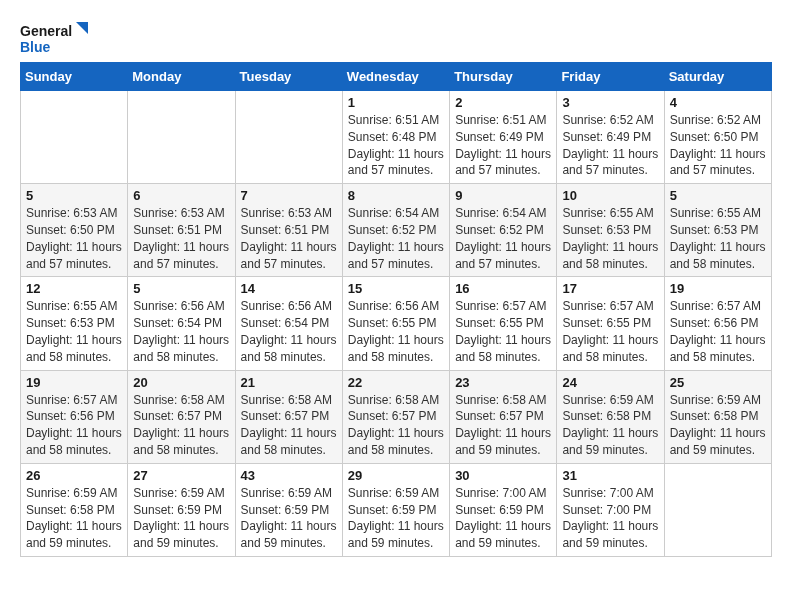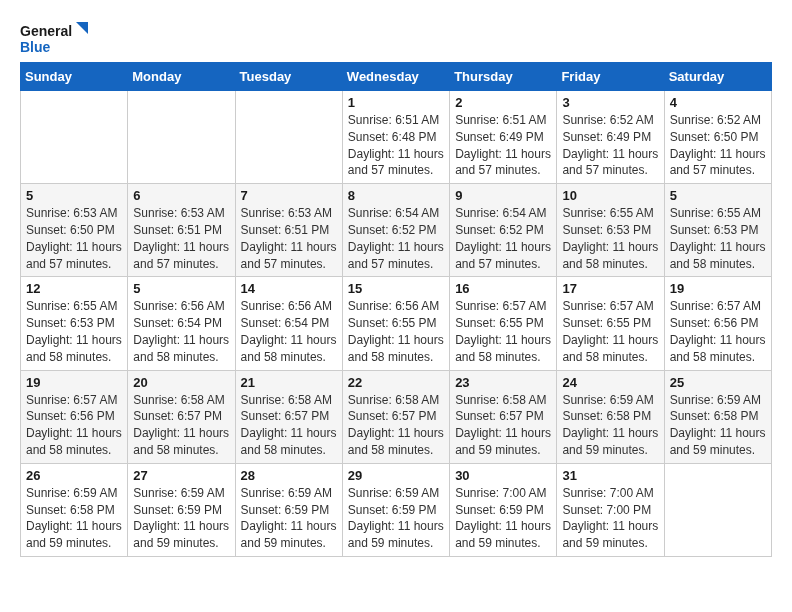--- a/index.html
+++ b/index.html
@@ -221,21 +221,21 @@
       <tr>
         <td>
           <div class="day-number">26</div>
           <div class="day-info">Sunrise: 6:59 AM<br>Sunset: 6:58 PM<br>Daylight: 11 hours and 59 minutes.</div>
         </td>
         <td>
           <div class="day-number">27</div>
           <div class="day-info">Sunrise: 6:59 AM<br>Sunset: 6:59 PM<br>Daylight: 11 hours and 59 minutes.</div>
         </td>
         <td>
-          <div class="day-number">28</div>
+          <div class="day-number">43</div>
           <div class="day-info">Sunrise: 6:59 AM<br>Sunset: 6:59 PM<br>Daylight: 11 hours and 59 minutes.</div>
         </td>
         <td>
           <div class="day-number">29</div>
           <div class="day-info">Sunrise: 6:59 AM<br>Sunset: 6:59 PM<br>Daylight: 11 hours and 59 minutes.</div>
         </td>
         <td>
           <div class="day-number">30</div>
           <div class="day-info">Sunrise: 7:00 AM<br>Sunset: 6:59 PM<br>Daylight: 11 hours and 59 minutes.</div>
         </td>

